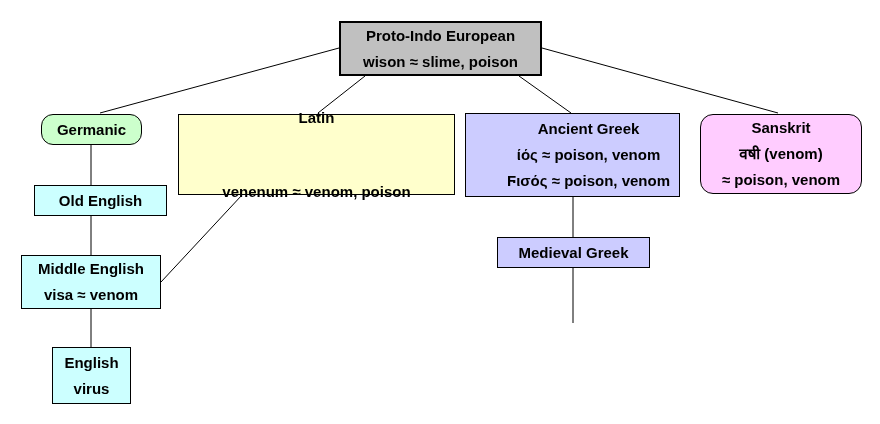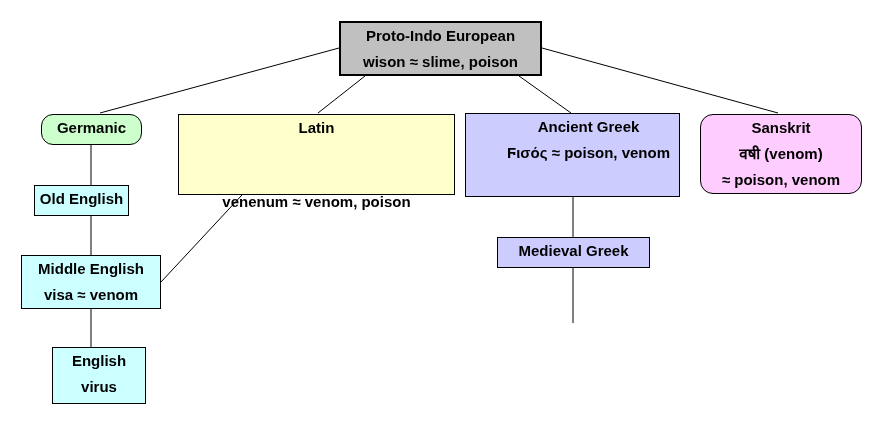--- a/index.html
+++ b/index.html
@@ -22,32 +22,33 @@
     width: 880px;
     height: 424px;
   }
   .node {
     position: absolute;
     box-sizing: border-box;
     border: 1px solid #000000;
     display: flex;
     flex-direction: column;
     align-items: center;
+    justify-content: center;
     text-align: center;
     font-weight: bold;
     font-size: 15px;
     line-height: 26px;
     color: #000000;
     white-space: nowrap;
   }
   #node-pie            { left: 339px; top: 21px;  width: 203px; height: 55px; border-width: 2px; }
   #node-germanic       { left: 41px;  top: 114px; width: 101px; height: 31px; border-radius: 12px; }
-  #node-old-english    { left: 34px;  top: 185px; width: 95px; height: 31px; }
+  #node-old-english    { left: 34px;  top: 185px; width: 133px; height: 31px; }
   #node-middle-english { left: 21px;  top: 255px; width: 140px; height: 54px; }
-  #node-english        { left: 52px;  top: 347px; width: 94px;  height: 57px; }
+  #node-english        { left: 52px;  top: 347px; width: 79px;  height: 57px; }
   #node-latin          { left: 178px; top: 114px; width: 277px; height: 81px; gap: 48px; }
   #node-ancient-greek  { left: 465px; top: 113px; width: 215px; height: 84px; }
   #node-medieval-greek { left: 497px; top: 237px; width: 153px; height: 31px; }
   #node-greek          { left: 516px; top: 323px; width: 115px; height: 83px; }
   #node-sanskrit       { left: 700px; top: 114px; width: 162px; height: 80px; border-radius: 13px; }
 </style>
 </head>
 <body>
 
 <div class="canvas">
@@ -88,20 +89,21 @@
     <span>virus</span>
   </div>
 
   <div class="node" id="node-latin" style="background-color: rgb(255, 255, 204);">
     <span>Latin</span>
     <span>venenum ≈ venom, poison</span>
   </div>
 
   <div class="node" id="node-ancient-greek" style="background-color: rgb(204, 204, 255); padding-left: 32px;">
     <span>Ancient Greek</span>
+    <span>ίός ≈ poison, venom</span>
     <span>Ϝισός ≈ poison, venom</span>
   </div>
 
   <div class="node" id="node-medieval-greek" style="background-color: rgb(204, 204, 255);">
     <span>Medieval Greek</span>
   </div>
 
 
   <div class="node" id="node-sanskrit" style="background-color: rgb(255, 204, 255);">
     <span>Sanskrit</span>

